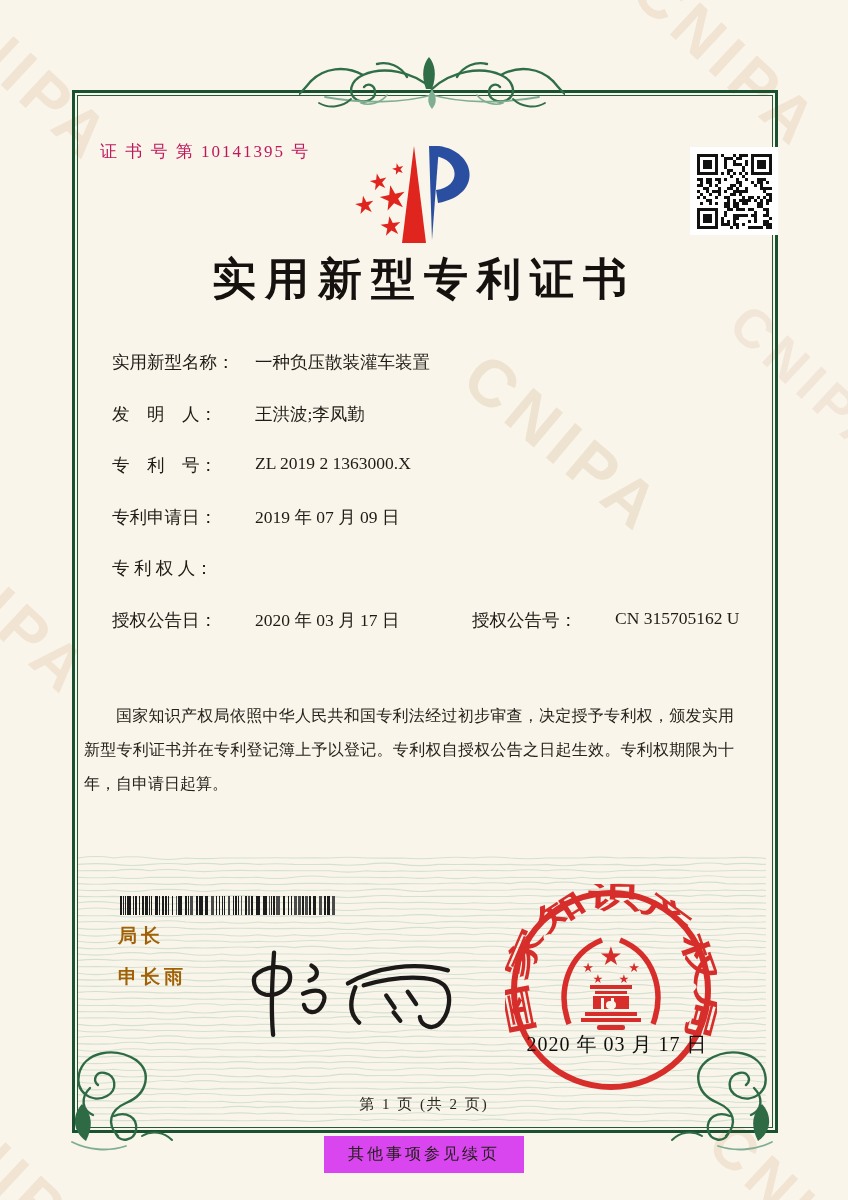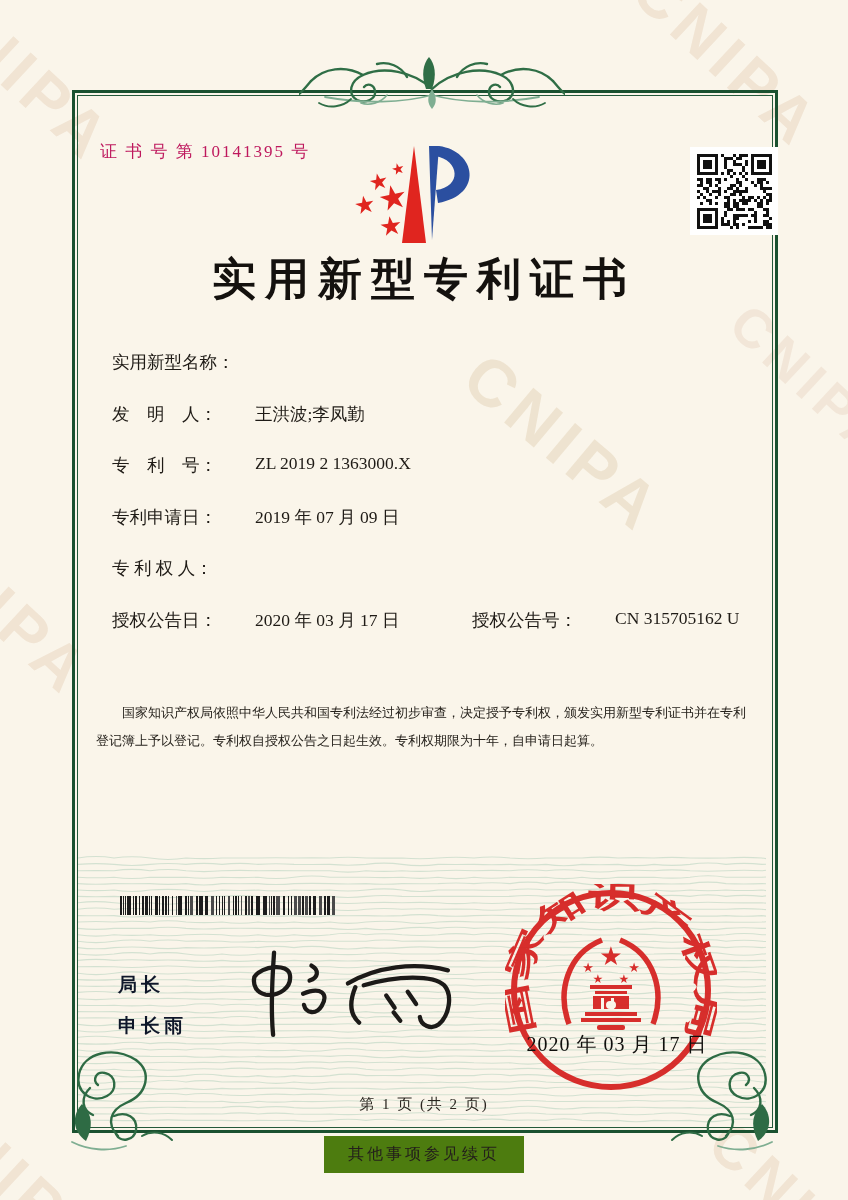--- a/index.html
+++ b/index.html
@@ -41,42 +41,42 @@
          font-weight:700;letter-spacing:9px;color:#14110e;}
 
   
   .fields{position:absolute;left:112px;top:350px;width:652px;font-size:17.5px;}
   .frow{display:flex;height:51.5px;align-items:flex-start;}
   .flabel{flex:0 0 143px;white-space:nowrap;}
   .fvalue{white-space:nowrap;}
   .fvalue-fixed{flex:0 0 217px;white-space:nowrap;}
 
   
-  .paras{position:absolute;left:96px;top:699px;width:650px;font-size:13px;line-height:2.12;
+  .paras{position:absolute;left:84px;top:699px;width:650px;font-size:16px;line-height:2.12;
          text-align:justify;color:#26221c;}
   .paras p{margin:0;text-indent:2em;}
 
   
   .barcode{position:absolute;left:120px;top:896px;width:218px;height:19px;}
 
   
-  .signer{position:absolute;left:118px;top:972px;font-family:"Liberation Sans","DejaVu Sans",sans-serif;
-          font-size:19px;font-weight:700;color:#0f172a;letter-spacing:4px;}
+  .signer{position:absolute;left:118px;top:923px;font-family:"Liberation Sans","DejaVu Sans",sans-serif;
+          font-size:19px;font-weight:700;color:#a16207;letter-spacing:4px;}
   .signer div{margin-bottom:15px;}
   .autograph{position:absolute;left:246px;top:944px;width:215px;height:104px;}
 
   
   .seal{position:absolute;left:505px;top:884px;width:212px;height:212px;opacity:.93;}
   .seal-date{position:absolute;left:518px;top:1031px;width:198px;text-align:center;font-size:20px;
              color:#100f0d;letter-spacing:1px;white-space:nowrap;}
 
   
   .page-info{position:absolute;left:0;width:848px;top:1095px;text-align:center;font-size:15px;
              letter-spacing:2px;color:#2a2620;}
-  .note{position:absolute;left:50%;transform:translateX(-50%);top:1136px;background:#4d7c0f;
+  .note{position:absolute;left:50%;transform:translateX(-50%);top:1136px;background:#d946ef;
         padding:8px 24px;font-size:16px;letter-spacing:3px;color:#24201b;white-space:nowrap;}
 </style>
 </head>
 <body>
 
 <div class="page">
 
   <span class="wm wm1">CNIPA</span>
   <span class="wm wm2">CNIPA</span>
   <span class="wm wm3">CNIPA</span>
@@ -388,20 +388,21 @@
         <rect x="3" y="57" width="15" height="15" fill="#fff"></rect>
         <rect x="6" y="60" width="9" height="9" fill="#111"></rect>
       </svg>
   </div>
 
   <div class="title">实用新型专利证书</div>
 
   <div class="fields">
     <div class="frow">
       <span class="flabel">实用新型名称：</span>
+      <span class="fvalue">一种负压散装灌车装置</span>
     </div>
     <div class="frow">
       <span class="flabel">发　明　人：</span>
       <span class="fvalue">王洪波;李凤勤</span>
     </div>
     <div class="frow">
       <span class="flabel">专　利　号：</span>
       <span class="fvalue">ZL 2019 2 1363000.X</span>
     </div>
     <div class="frow">

